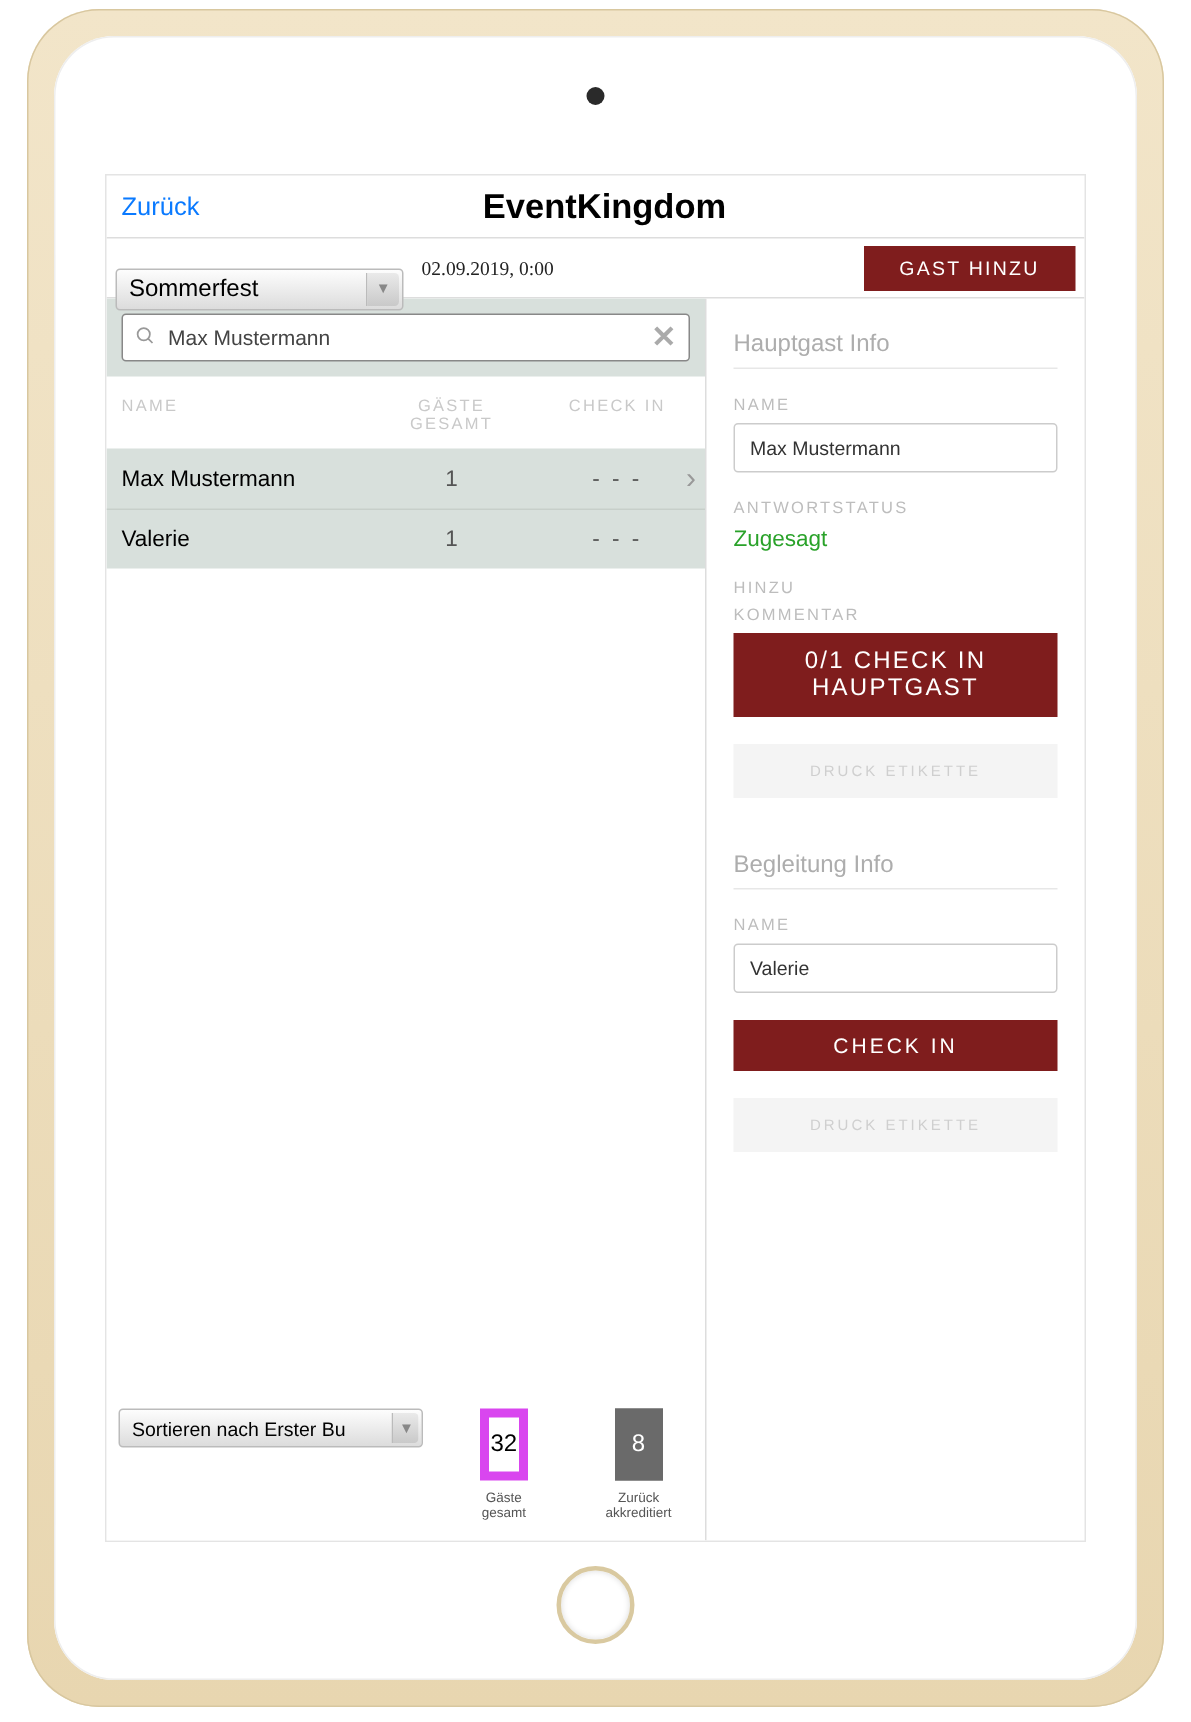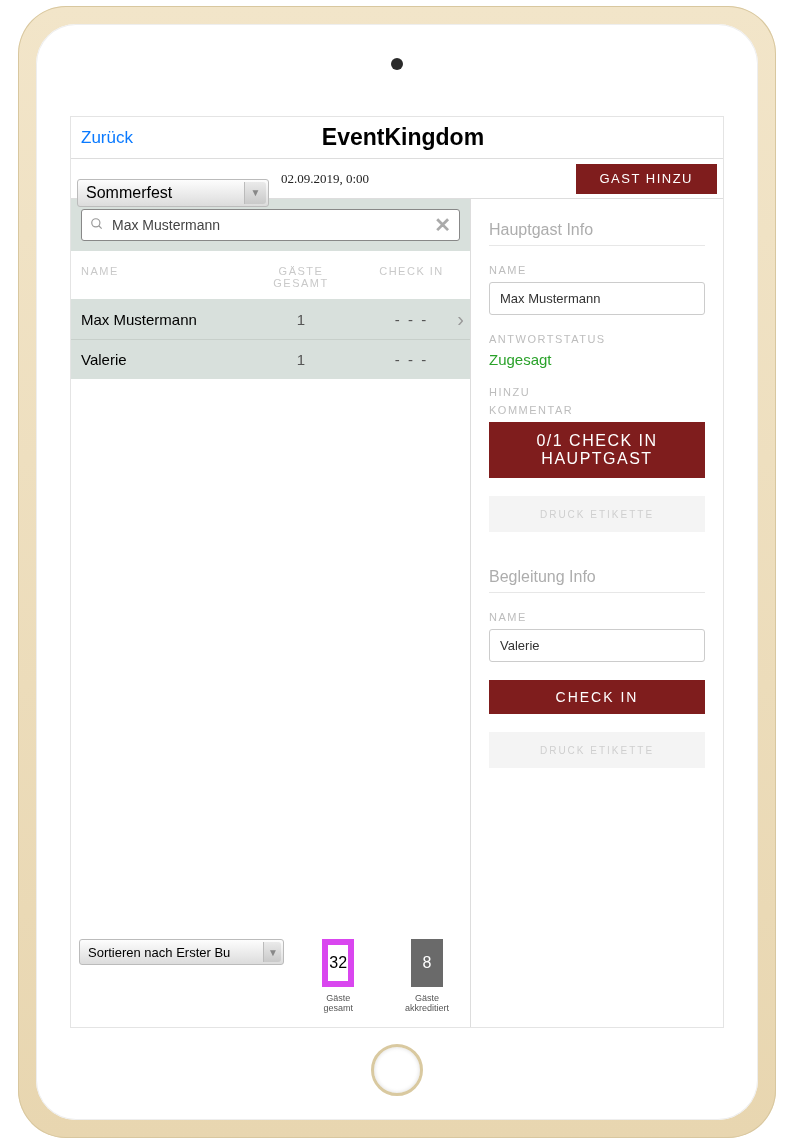--- a/index.html
+++ b/index.html
@@ -170,21 +170,21 @@
             <div class="sortbox">
               <span>Sortieren nach Erster Bu</span>
               <span class="chev">▼</span>
             </div>
             <div class="countbox">
               <div class="n">32</div>
               <div class="lab">Gäste gesamt</div>
             </div>
             <div class="countbox dark">
               <div class="n">8</div>
-              <div class="lab">Gäste akkreditiert</div>
+              <div class="lab">Zurück akkreditiert</div>
             </div>
           </div>
         </div>
 
         <div class="right">
           <div class="section-title">Hauptgast Info</div>
           <div class="hr"></div>
 
           <div class="flab">NAME</div>
           <div class="field">Max Mustermann</div>

